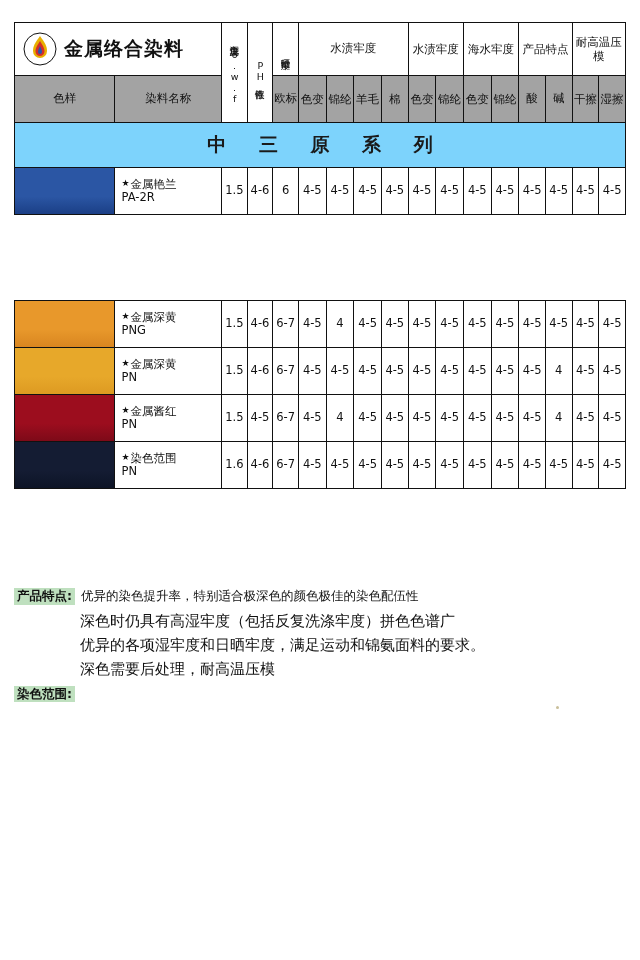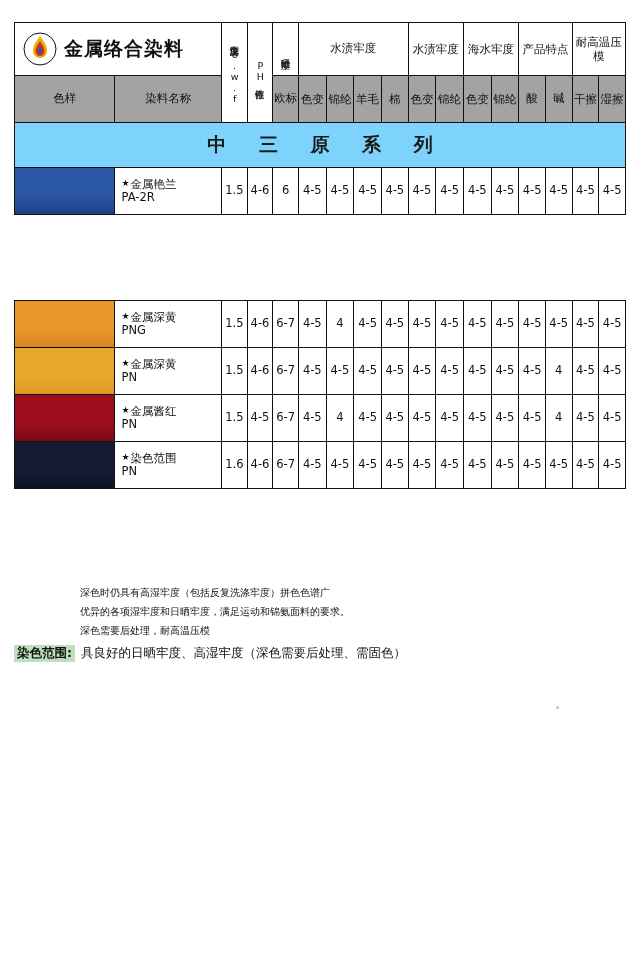--- a/index.html
+++ b/index.html
@@ -157,21 +157,21 @@
     white-space: nowrap;
     font-size: 12.5px;
   }
   .note-text {
     padding: 2px 0 2px 6px;
     font-size: 12.5px;
   }
   .note-indent {
     padding-left: 66px;
     margin-bottom: 9px;
-    font-size: 10px;
+    font-size: 15px;
   }
   .speck {
     position: absolute;
     left: 556px;
     top: 706px;
     width: 3px;
     height: 3px;
     border-radius: 50%;
     background: #c9bf9a;
   }
@@ -390,23 +390,26 @@
       <td>4-5</td>
       <td>4-5</td>
       <td>4-5</td>
       <td>4-5</td>
       <td>4-5</td>
     </tr>
   </tbody>
     </table>
 
   <div class="notes">
+    <div class="note-row">
+      <span class="note-label">产品特点:</span>
+      <span class="note-text">优异的染色提升率，特别适合极深色的颜色极佳的染色配伍性</span>
+    </div>
     <div class="note-indent">深色时仍具有高湿牢度（包括反复洗涤牢度）拼色色谱广</div>
     <div class="note-indent">优异的各项湿牢度和日晒牢度，满足运动和锦氨面料的要求。</div>
     <div class="note-indent">深色需要后处理，耐高温压模</div>
     <div class="note-row" style="margin-top:6px;">
       <span class="note-label">染色范围:</span>
-      <span class="note-text">具良好的日晒牢度、高湿牢度（深色需要后处理、需固色）</span>
     </div>
   </div>
 
   <div class="speck"></div>
 </div>
 
 </body></html>

